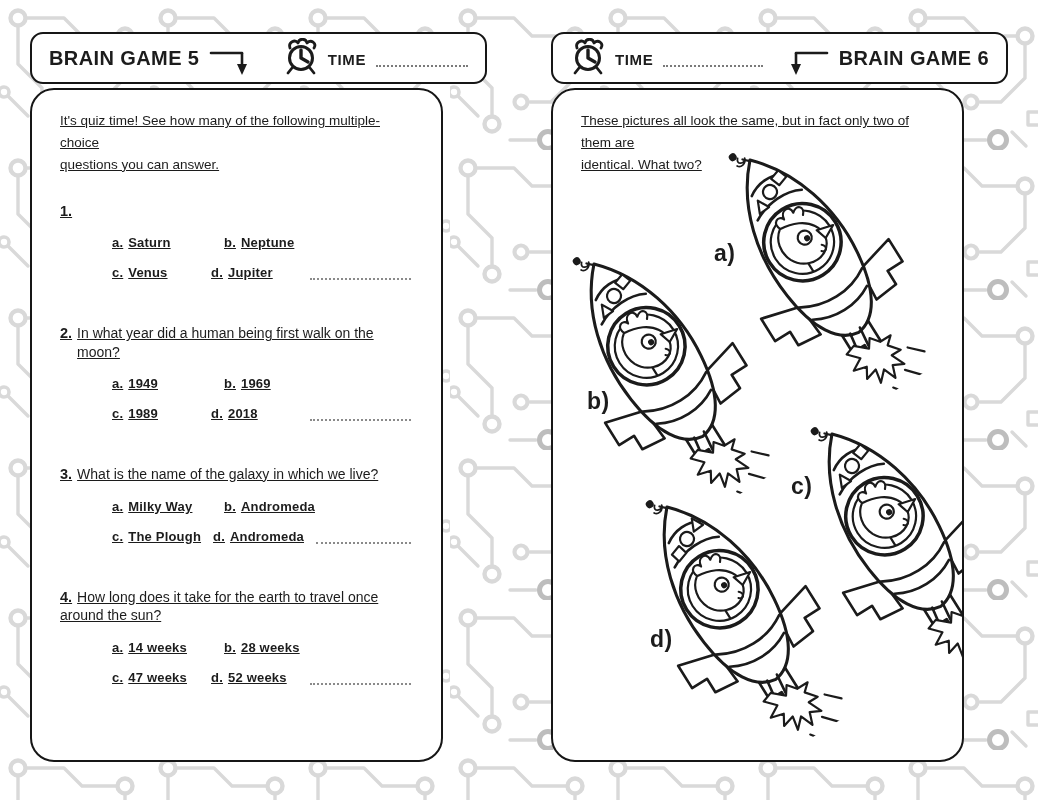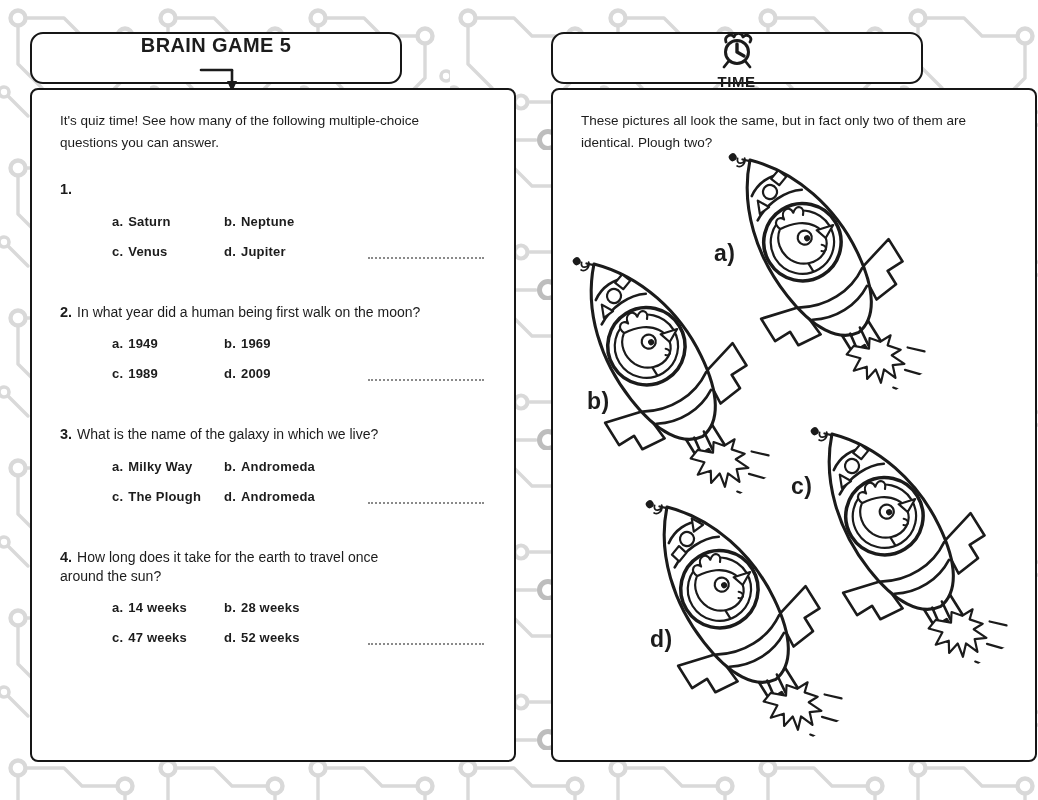--- a/index.html
+++ b/index.html
@@ -6,31 +6,31 @@
   body{
     position:relative;
     width:1038px;height:800px;
     background:#ffffff;
     overflow:hidden;
     font-family:"Liberation Sans",sans-serif;
     color:#1c1c1c;
   }
   #bg-layer{position:absolute;inset:0;z-index:0;}
   .page{
-    position:absolute;top:88px;width:486px;height:674px;
-    background:#fff;border:2.5px solid #161616;border-radius:8px;
-    box-sizing:border-box;z-index:2;
+    position:absolute;top:88px;width:413px;height:674px;
+    background:#fff;border:2.5px solid #161616;border-radius:24px;
+    box-sizing:border-box;z-index:2;text-decoration:underline;
   }
   .page.left{left:30px;}
   .page.right{left:551px;overflow:hidden;}
   .page-header{
-    position:absolute;top:32px;width:372px;height:52px;
+    position:absolute;top:32px;width:457px;height:52px;
     background:#fff;border:2.5px solid #161616;border-radius:13px;
     box-sizing:border-box;display:flex;align-items:center;
-    padding:0 17px;z-index:2;flex-direction:column;
+    padding:0 17px;z-index:2;
   }
   .page-header.hl{left:30px;}
   .page-header.hr{left:551px;}
   .bg-title{
     font-size:20px;font-weight:700;letter-spacing:.4px;white-space:nowrap;
   }
   .time-label{font-size:15px;font-weight:700;letter-spacing:.6px;margin:3px 10px 0 9px;}
   .time-line{
     display:inline-block;width:92px;height:15px;
     border-bottom:2px dotted #7a7a7a;
@@ -211,21 +211,21 @@
       <div class="q-line">
         <span class="q-num">2.</span>
         <span>In what year did a human being first walk on the moon?</span>
       </div>
       <div class="opt-row">
         <span class="opt"><span class="okey">a.</span><span>1949</span></span>
         <span class="opt"><span class="okey">b.</span><span>1969</span></span>
       </div>
       <div class="opt-row">
         <span class="opt"><span class="okey">c.</span><span>1989</span></span>
-        <span class="opt"><span class="okey">d.</span><span>2009</span></span>
+        <span class="opt"><span class="okey">d.</span><span>2018</span></span>
         <span class="answer-line"></span>
       </div>
     </section>
 
     <section class="question">
       <div class="q-line">
         <span class="q-num">3.</span>
         <span>What is the name of the galaxy in which we live?</span>
       </div>
       <div class="opt-row">
@@ -255,21 +255,21 @@
         <span class="answer-line"></span>
       </div>
     </section>
   </div>
 </div>
 
 <div class="page right">
   <div class="page-body">
     <div>
       <div class="intro-line">These pictures all look the same, but in fact only two of them are</div>
-      <div class="intro-line">identical. Plough two?</div>
+      <div class="intro-line">identical. What two?</div>
     </div>
   </div>
   <div class="rocket-field">
     <svg id="rocket-a" class="rocket" width="195" height="290" viewBox="0 0 220 330">
         <use href="#rocket-base"></use>
         <use href="#nose-shapes-1"></use>
       </svg>
     <svg id="rocket-b" class="rocket" width="195" height="290" viewBox="0 0 220 330">
         <use href="#rocket-base"></use>
         <use href="#nose-shapes-1"></use>

